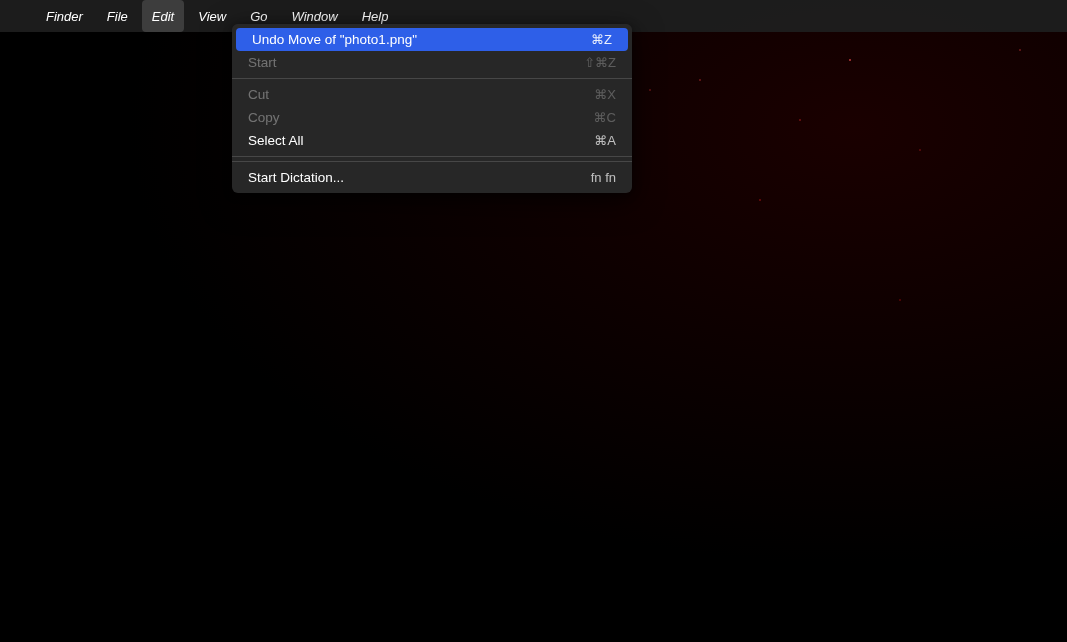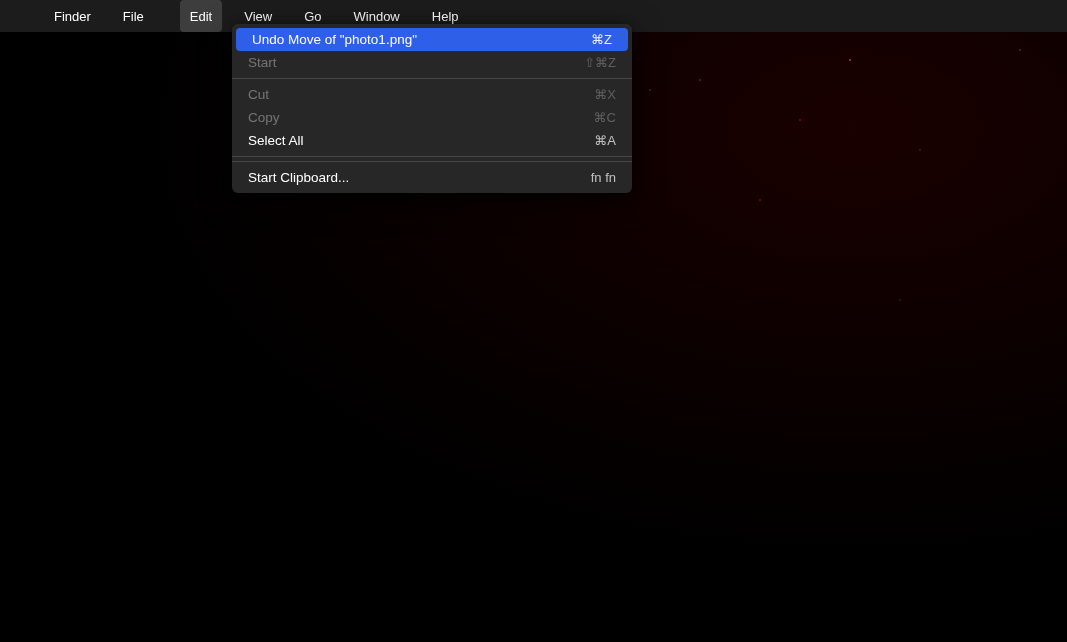--- a/index.html
+++ b/index.html
@@ -40,38 +40,38 @@
     .menubar {
       position: absolute;
       top: 0;
       left: 0;
       right: 0;
       height: 32px;
       background: rgba(30, 30, 30, 0.95);
       display: flex;
       align-items: center;
       padding: 0 8px;
-      gap: 12px;
+      gap: 4px;
       z-index: 100;
+      font-style: italic;
     }
 
     .menubar-item {
       color: #fff;
       font-size: 13px;
       padding: 0 10px;
       height: 100%;
       display: flex;
       align-items: center;
       cursor: default;
       border-radius: 4px;
     }
 
     .menubar-item.active {
       background: rgba(255,255,255,0.15);
-      margin-left: 14px;
     }
 
     .apple-logo {
       font-size: 15px;
       margin-right: 4px;
     }
 
     
     .dropdown-menu {
       position: absolute;
@@ -186,18 +186,18 @@
     <span>Select All</span>
     <span class="shortcut">⌘A</span>
   </div>
 
   <div class="menu-separator"></div>
 
 
   <div class="menu-separator"></div>
 
   <div class="menu-item">
-    <span>Start Clipboard...</span>
+    <span>Start Dictation...</span>
     <span class="shortcut">fn fn</span>
   </div>
 
 
 </div>
 
 </body></html>

